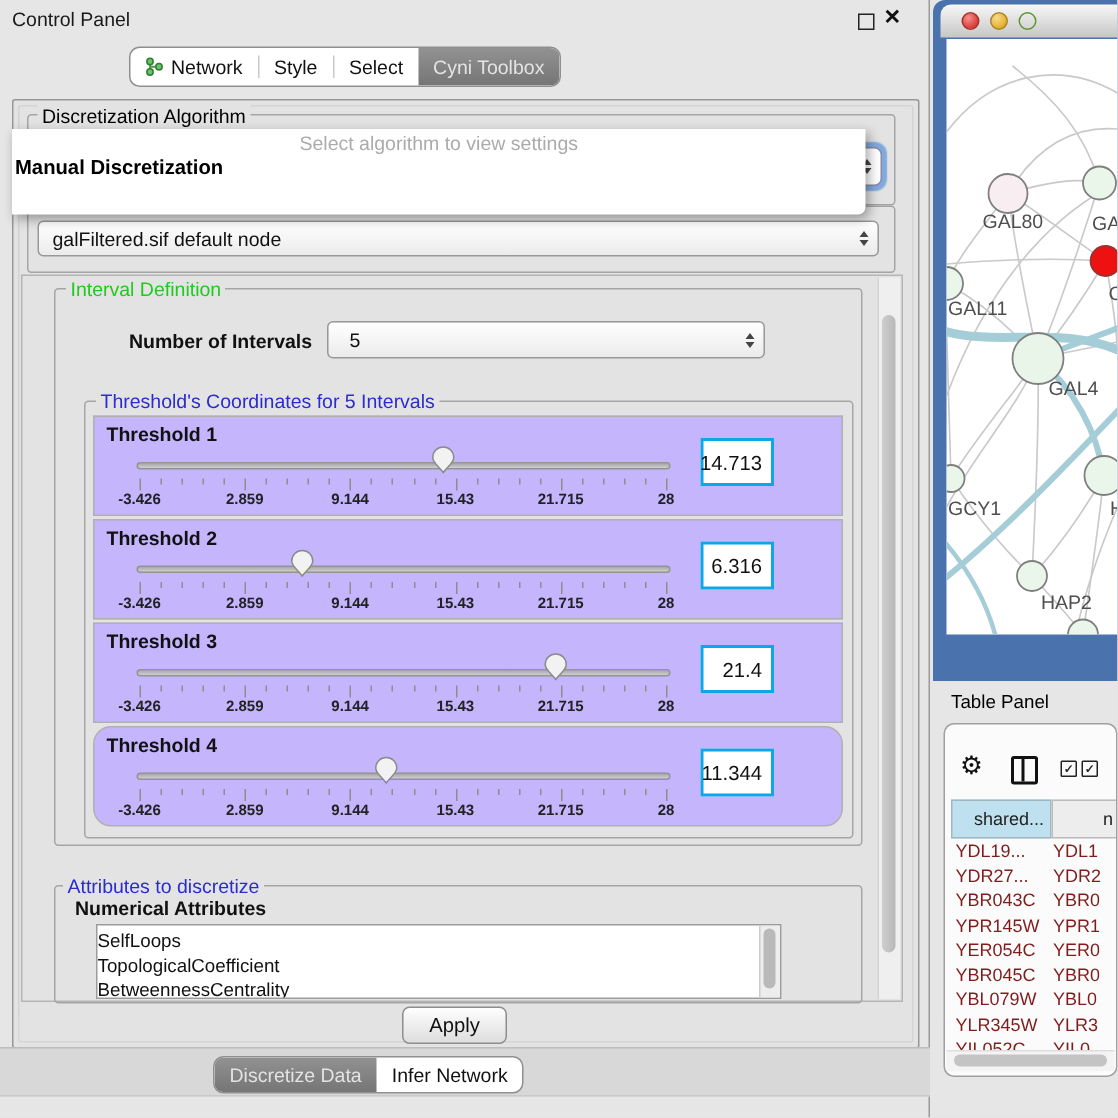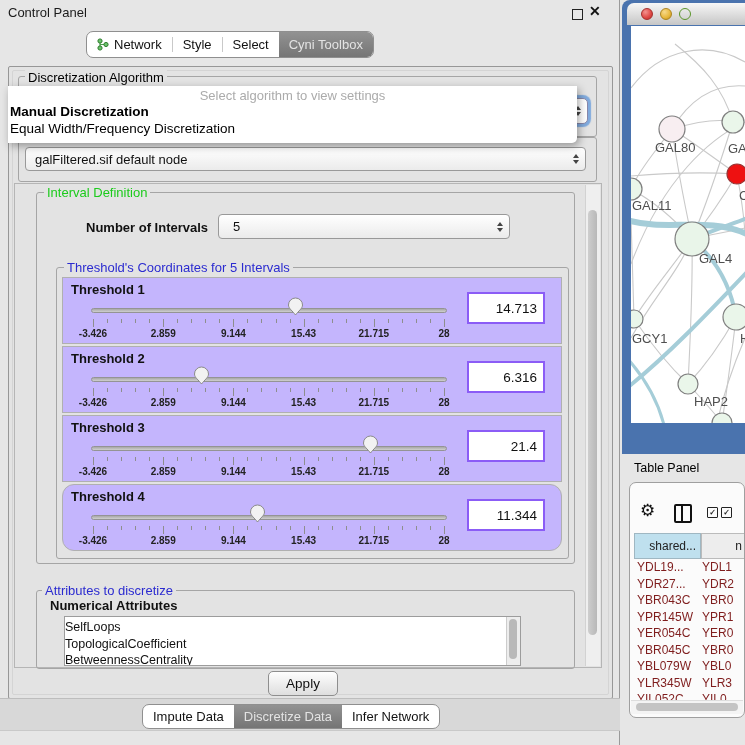--- a/index.html
+++ b/index.html
@@ -38,21 +38,21 @@
   .vthumb{position:absolute;left:2px;width:9px;border-radius:5px;background:linear-gradient(90deg,#cecece,#b8b8b8);}
   .bold13{font-size:13px;font-weight:bold;color:#111;}
   .th-row{position:absolute;left:62px;width:500px;height:67px;border:1px solid #b0b0b0;background:#c4b5fd;box-sizing:border-box;}
   .th-label{position:absolute;left:8px;top:4px;font-size:13px;font-weight:bold;color:#111;}
   .track{position:absolute;left:28px;top:30px;width:356px;height:5px;border:1px solid #949494;border-radius:3px;background:linear-gradient(#a8a8a8,#cfcfcf);box-sizing:border-box;}
   .tick{position:absolute;width:1px;background:#8e8e8e;}
   .tick.minor{top:41px;height:4px;}
   .tick.major{top:41px;height:8px;}
   .ticklabel{position:absolute;top:50px;font-size:10px;font-weight:bold;color:#222;transform:translateX(-50%);white-space:nowrap;}
   .thumb{position:absolute;top:19px;}
-  .valbox{position:absolute;left:404px;top:14px;width:78px;height:32px;background:#fff;border:2px solid #8b5cf6;box-sizing:border-box;display:flex;align-items:center;justify-content:flex-end;padding-right:6px;font-size:13.5px;color:#111;}
+  .valbox{position:absolute;left:404px;top:14px;width:49px;height:32px;background:#fff;border:2px solid #0ea5e9;box-sizing:border-box;display:flex;align-items:center;justify-content:flex-end;padding-right:6px;font-size:13.5px;color:#111;}
   .listbox{left:64px;top:616px;width:457px;height:50px;background:#fff;border:1px solid #9c9c9c;overflow:hidden;box-sizing:border-box;}
   .listbox .item{font-size:12.5px;color:#111;line-height:16.5px;white-space:nowrap;}
   .lscroll{position:absolute;right:0;top:0;bottom:0;width:13px;background:#ededed;border-left:1px solid #ccc;}
   .lthumb{position:absolute;left:2px;top:2px;width:8px;height:40px;border-radius:4px;background:#b9b9b9;}
   .apply{left:268px;top:671px;width:68px;height:23px;background:linear-gradient(#fefefe,#dedede);border:1px solid #8e8e8e;border-radius:5px;display:flex;align-items:center;justify-content:center;font-size:13.5px;color:#111;}
   .bottom-band{left:0;top:698px;width:620px;height:33px;background:#d8d8d8;border-top:1px solid #bdbdbd;border-bottom:1px solid #c9c9c9;box-sizing:border-box;}
   
   .netwin{left:622px;top:0;width:123px;height:454px;background:#4a73ae;border-radius:8px 0 0 0;}
   .titlebar{left:5px;top:3px;width:118px;height:22px;background:linear-gradient(#f7f7f7,#c6c6c6);border-radius:7px 0 0 0;}
   .light{position:absolute;top:5px;width:12px;height:12px;border-radius:50%;box-sizing:border-box;}
@@ -128,21 +128,20 @@
     <span class="ctext">galFiltered.sif default node</span>
     <span class="stepper">
         <span class="arr-up"></span>
         <span class="arr-dn"></span>
       </span>
   </div>
 
   <div class="abs popup">
     <div class="hint">Select algorithm to view settings</div>
     <div class="opt b">Manual Discretization</div>
-    <div class="opt">Equal Width/Frequency Discretization</div>
   </div>
 
   <div class="abs scrollpane">
     <div class="vscroll">
       <div class="vthumb" style="top:25px;height:425px;"></div>
     </div>
   </div>
 
   <div class="abs group" style="left:36px;top:192px;width:537px;height:370px;"></div>
   <div class="glabel green" style="left:44px;top:185px;">Interval Definition</div>
@@ -331,23 +330,20 @@
       </div>
     <div class="lscroll">
         <div class="lthumb"></div>
       </div>
   </div>
 
   <div class="abs apply">Apply</div>
 
   <div class="abs bottom-band"></div>
   <div class="abs tabstrip bottom-tabs">
-    <div class="seg">
-        <span>Impute Data</span>
-      </div>
     <div class="seg selected">
         <span>Discretize Data</span>
       </div>
     <div class="seg">
         <span>Infer Network</span>
       </div>
   </div>
 </div>
 
 <div class="abs netwin">

